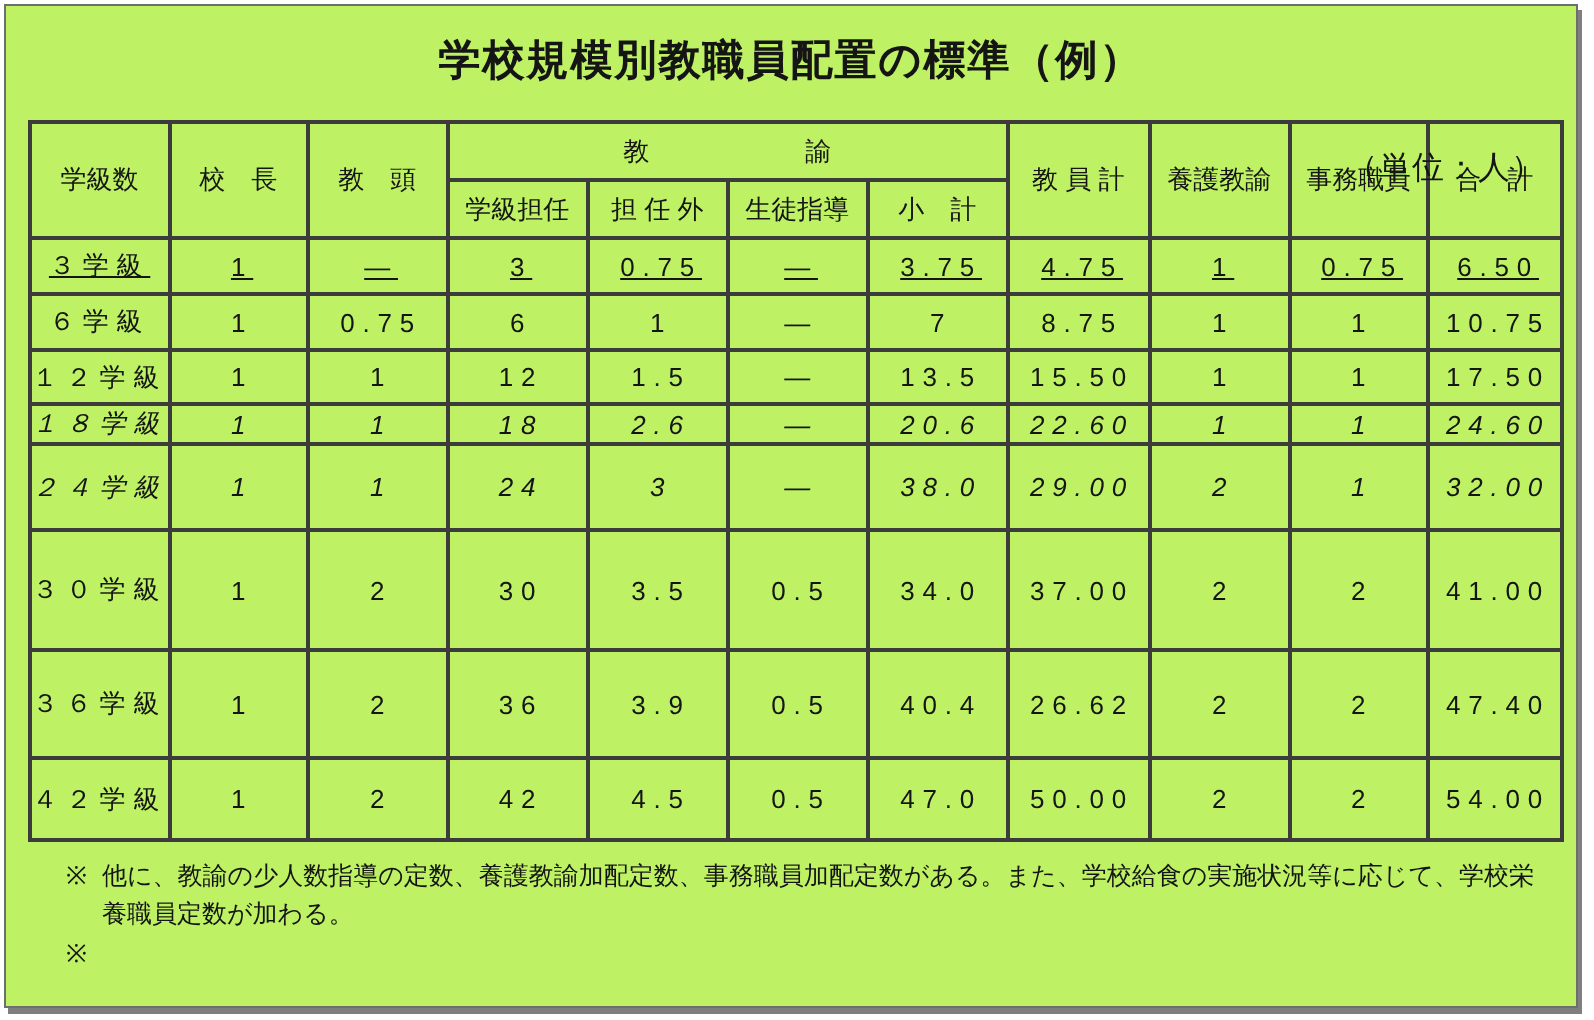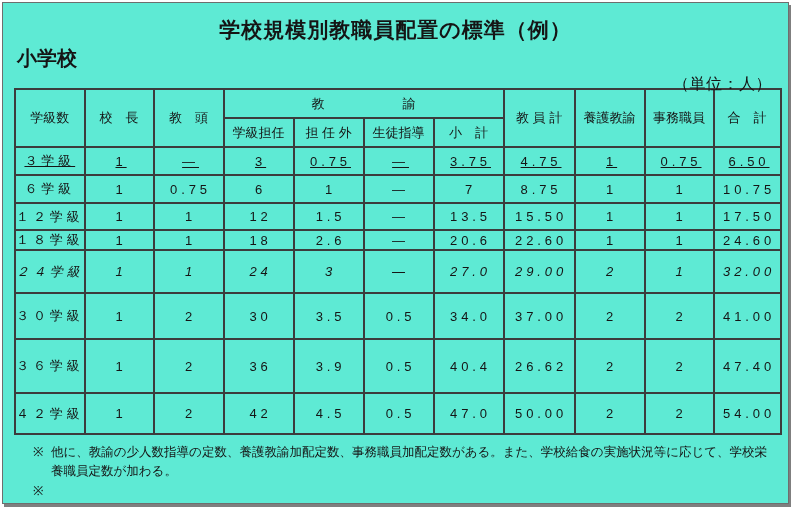--- a/index.html
+++ b/index.html
@@ -5,21 +5,21 @@
   html,body { margin:0; padding:0; }
   body {
     width:797px; height:510px; position:relative;
     background:#ffffff; color:#151515;
     font-family:"Liberation Sans", sans-serif;
     overflow:hidden;
   }
   .panel {
     position:absolute; left:2px; top:2px;
     width:787px; height:502px; box-sizing:border-box;
-    background:#5eead4;
+    background:#bef264;
     border:1px solid #6e6e6e;
     box-shadow:2px 3px 0 #7f7f7f;
   }
   .title {
     text-align:center; font-size:21px; font-weight:bold;
     margin-top:13px; letter-spacing:1px;
   }
   .subtitle {
     font-size:20px; font-weight:bold;
     margin:1px 0 0 14px;
@@ -43,21 +43,20 @@
   td.num { text-indent:0.30em; }
   .footnotes { margin-top:8px; font-size:12.5px; line-height:1.55; }
   .footnote { position:relative; padding-left:48px; padding-right:14px; }
   .footnote .marker { position:absolute; left:30px; top:0; }
 </style>
 </head>
 <body>
 
 <div class="panel">
   <div class="title">学校規模別教職員配置の標準（例）</div>
-  <div class="subtitle">小学校</div>
   <div class="unit">（単位：人）</div>
 
   <table class="staffing">
     <colgroup>
       <col style="width:60px">
         <col style="width:69px">
         <col style="width:70px">
       <col style="width:70px">
         <col style="width:70px">
         <col style="width:70px">
@@ -118,47 +117,47 @@
           <td class="num">1</td>
           <td class="num">12</td>
           <td class="num">1.5</td>
           <td class="num">―</td>
           <td class="num">13.5</td>
           <td class="num">15.50</td>
           <td class="num">1</td>
           <td class="num">1</td>
           <td class="num">17.50</td>
         </tr>
-        <tr style="height: 16px;">
+        <tr style="height: 16px; font-style: italic;">
           <td class="rowhead">１８学級</td>
           <td class="num">1</td>
           <td class="num">1</td>
           <td class="num">18</td>
           <td class="num">2.6</td>
           <td class="num">―</td>
           <td class="num">20.6</td>
           <td class="num">22.60</td>
           <td class="num">1</td>
           <td class="num">1</td>
           <td class="num">24.60</td>
         </tr>
         <tr style="height: 43px; font-style: italic;">
           <td class="rowhead">２４学級</td>
           <td class="num">1</td>
           <td class="num">1</td>
           <td class="num">24</td>
           <td class="num">3</td>
           <td class="num">―</td>
-          <td class="num">27.0</td>
+          <td class="num">38.0</td>
           <td class="num">29.00</td>
           <td class="num">2</td>
           <td class="num">1</td>
           <td class="num">32.00</td>
         </tr>
-        <tr style="height: 46px;">
+        <tr style="height: 60px;">
           <td class="rowhead">３０学級</td>
           <td class="num">1</td>
           <td class="num">2</td>
           <td class="num">30</td>
           <td class="num">3.5</td>
           <td class="num">0.5</td>
           <td class="num">34.0</td>
           <td class="num">37.00</td>
           <td class="num">2</td>
           <td class="num">2</td>

